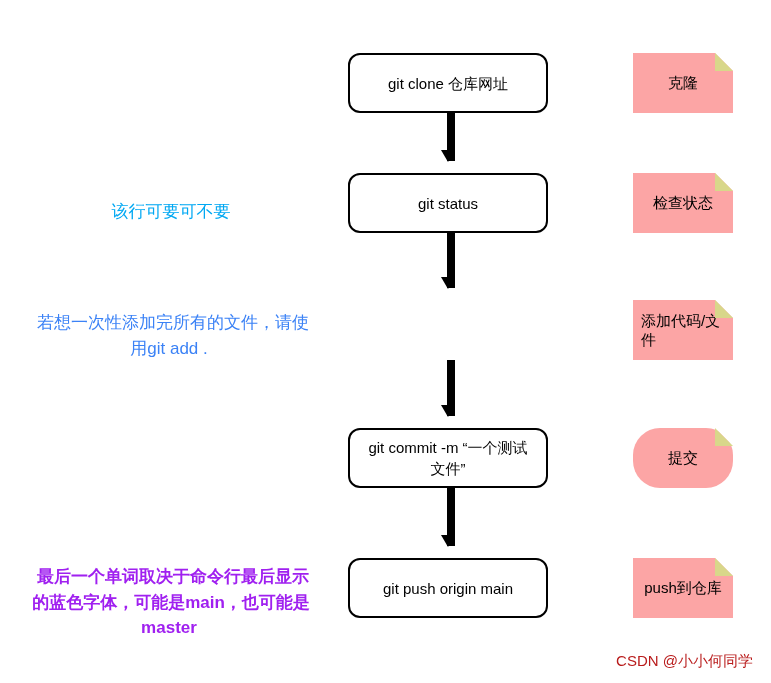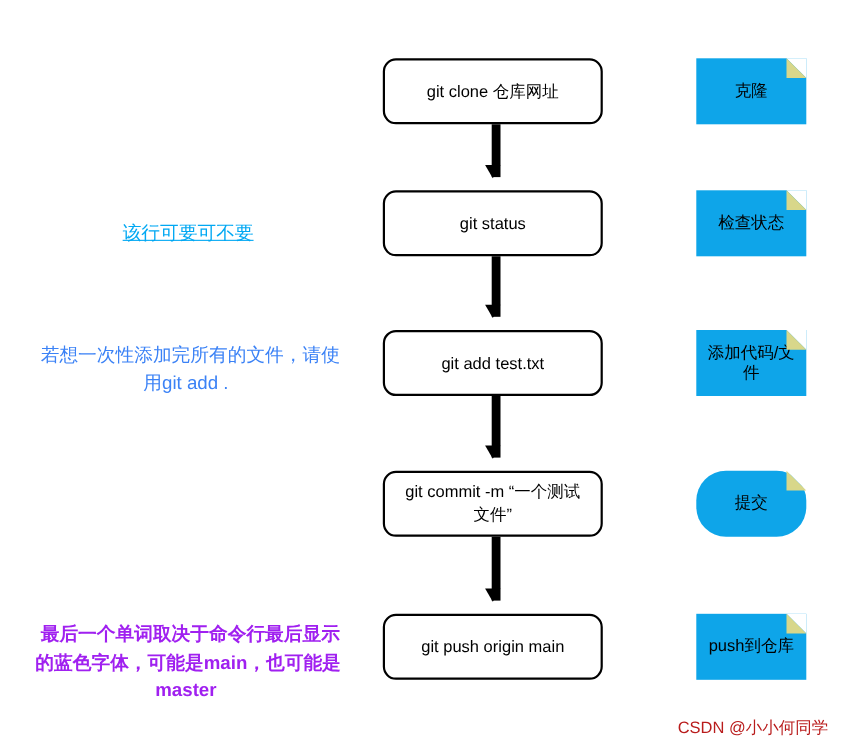--- a/index.html
+++ b/index.html
@@ -37,25 +37,25 @@
       text-align: center;
       font-size: 15px;
       padding: 6px 10px;
       line-height: 1.4;
     }
     .sticky {
       position: absolute;
       left: 625px;
       width: 100px;
       height: 60px;
-      background: #0ea5e9;
+      background: #fca5a5;
       display: flex;
       align-items: center;
       justify-content: center;
-      text-align: center;
+      text-align: left;
       font-size: 15px;
       line-height: 1.3;
       padding: 4px;
     }
     .sticky::after {
       content: "";
       position: absolute;
       top: 0; right: 0;
       width: 0; height: 0;
       border-style: solid;
@@ -105,24 +105,21 @@
     </div>
     <div class="sticky" style="top: 45px;">
       <span>克隆</span>
     </div>
     <div class="command-box" style="top: 165px;">
       <span>git status</span>
     </div>
     <div class="sticky" style="top: 165px;">
       <span>检查状态</span>
     </div>
-    <div class="left-note blue" style="top: 187px; text-decoration: underline;"><span>该行可要可不要</span></div>
-    <div class="command-box" style="top: 292px;">
-      <span>git add test.txt</span>
-    </div>
+    <div class="left-note blue" style="top: 187px;"><span>该行可要可不要</span></div>
     <div class="sticky" style="top: 292px;">
       <span>添加代码/文件</span>
     </div>
     <div class="left-note red" style="top: 298px;"><span>若想一次性添加完所有的文件，请使用git add .</span></div>
     <div class="command-box" style="top: 420px;">
       <span>git commit -m “一个测试文件”</span>
     </div>
     <div class="sticky" style="top: 420px; border-radius: 27px;">
       <span>提交</span>
     </div>

